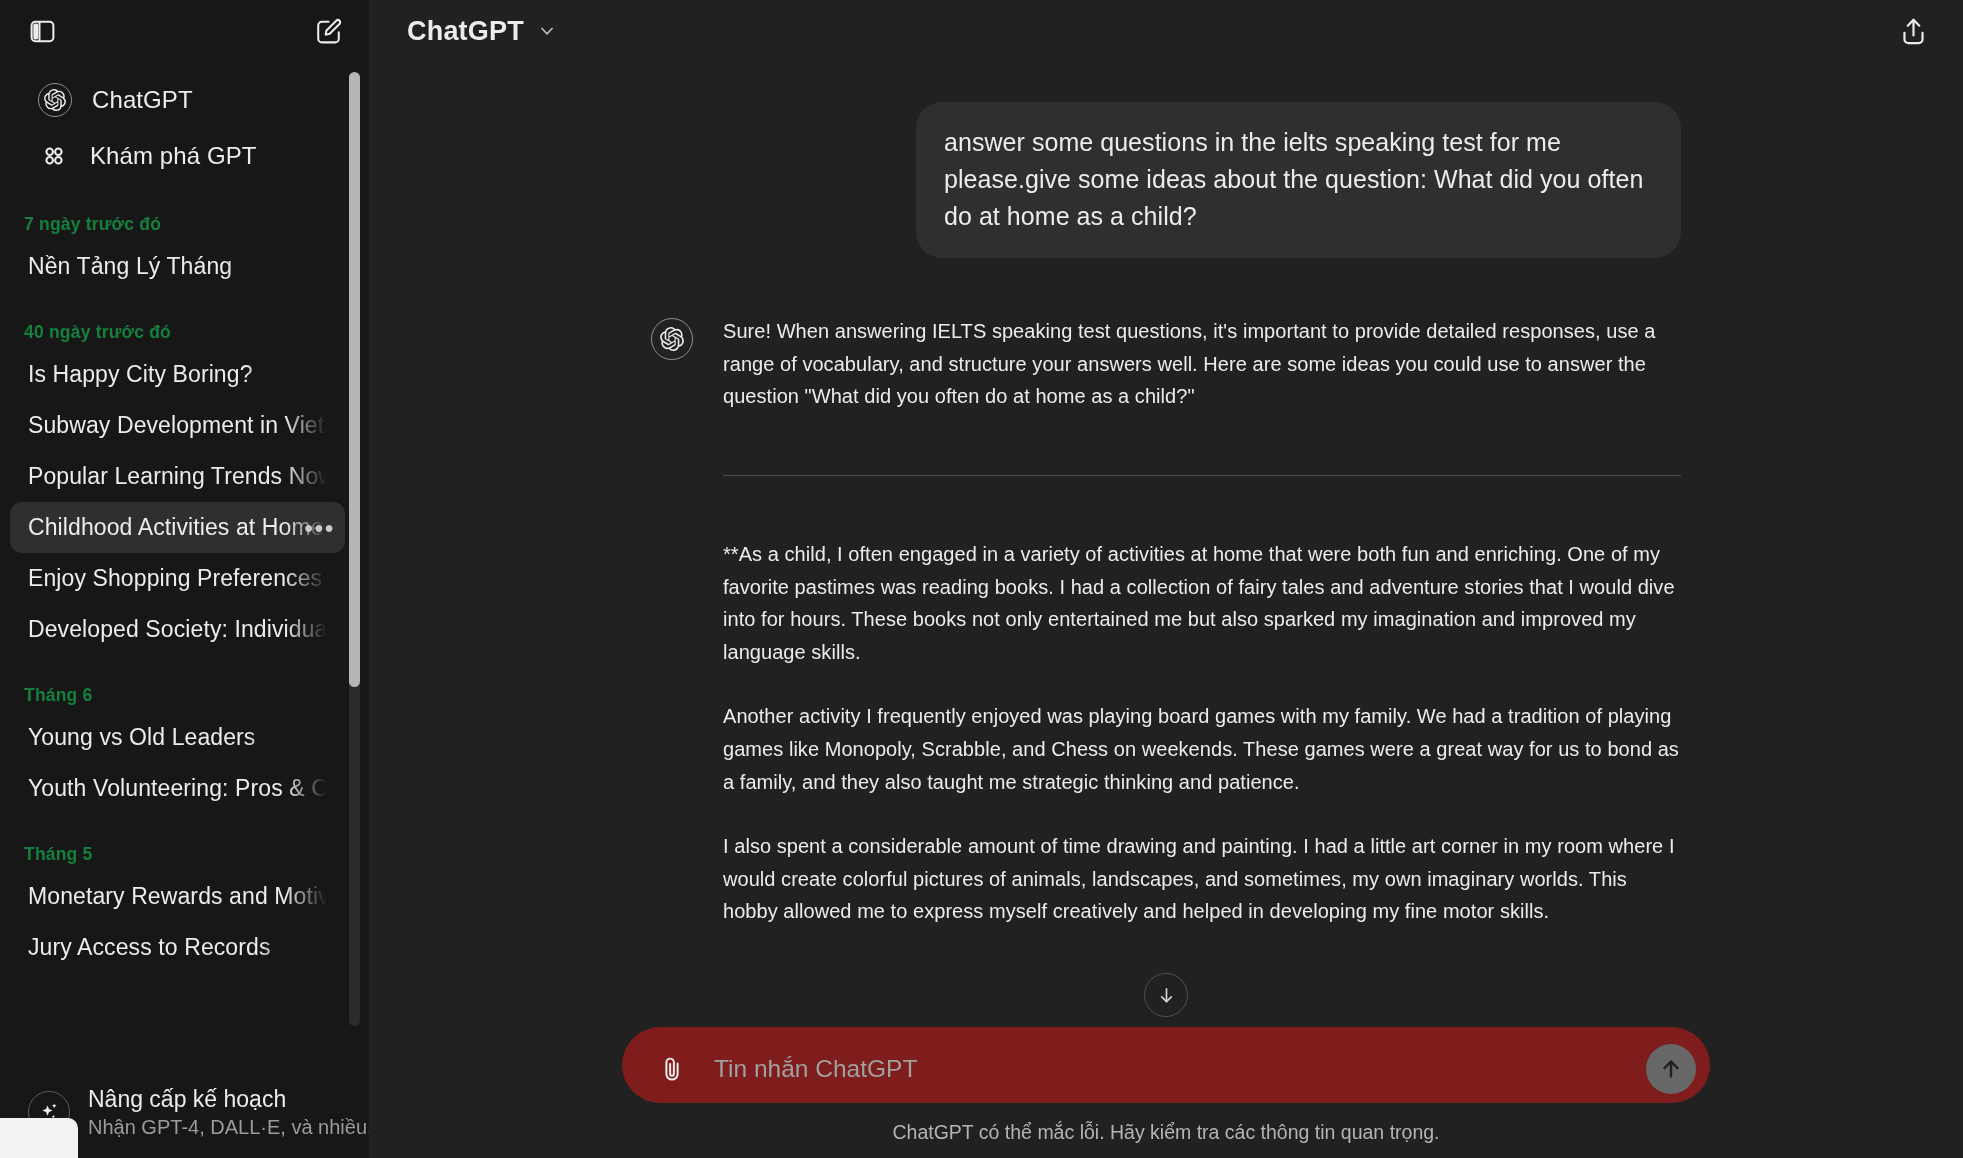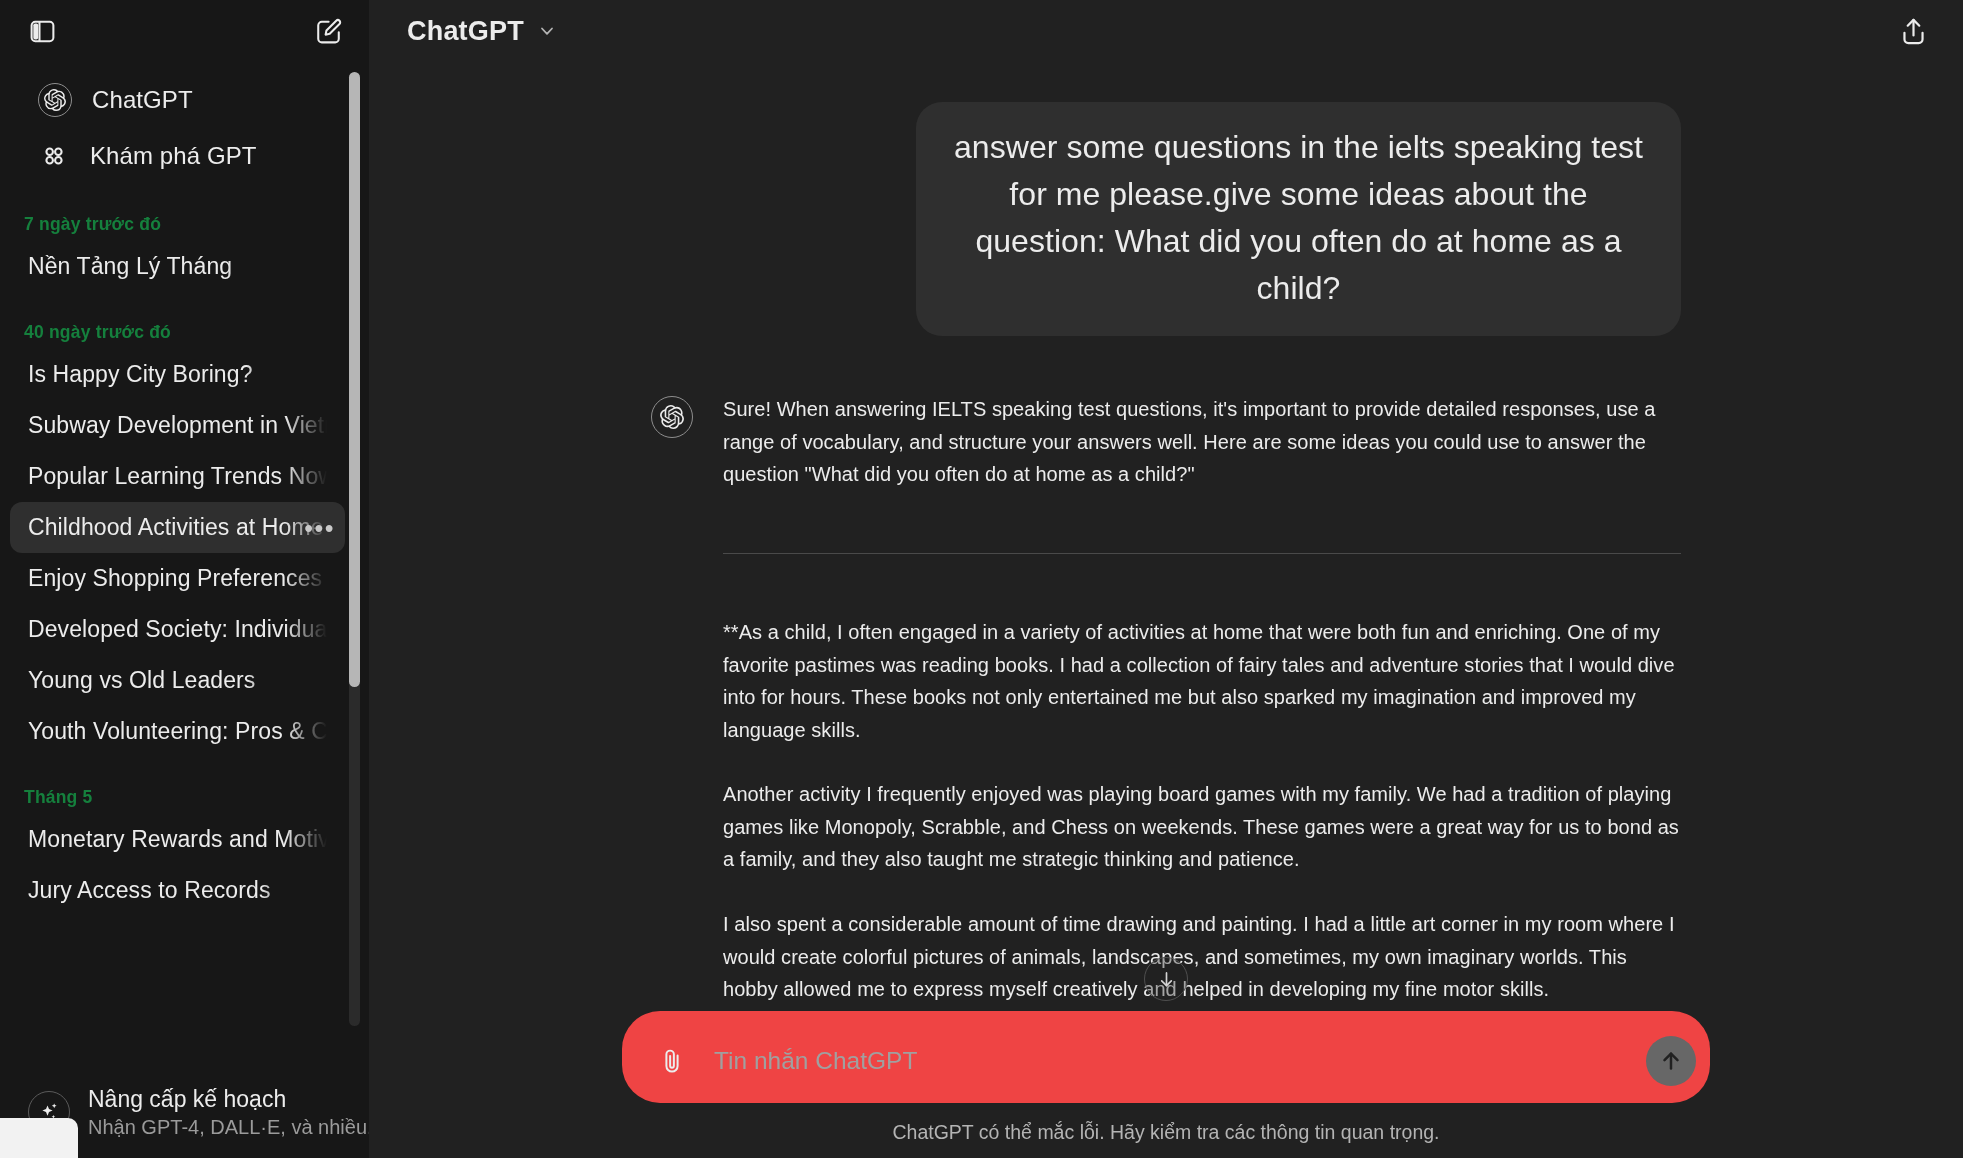--- a/index.html
+++ b/index.html
@@ -129,21 +129,21 @@
     padding: 0 0 0 0;
   }
   .thread-inner { width: 1030px; margin: 0 auto; padding-top: 40px; }
 
   .user-row { display: flex; justify-content: flex-end; padding-right: 0; }
   .user-bubble {
     background: #2f2f2f; color: #ececec;
     border-radius: 26px;
     padding: 22px 28px 24px 28px;
     max-width: 765px;
-    font-size: 32px; line-height: 1.47; letter-spacing: .05px; text-align: center;
+    font-size: 25px; line-height: 1.47; letter-spacing: .05px;
   }
 
   .assistant {
     display: flex; gap: 30px;
     margin-top: 57px;
   }
   .a-avatar {
     width: 42px; height: 42px; flex: 0 0 42px; border-radius: 50%;
     border: 1.3px solid #8e8e8e;
     display: flex; align-items: center; justify-content: center;
@@ -169,22 +169,22 @@
   }
 
   
   .composer-wrap {
     flex: 0 0 auto;
     padding: 0 0 14px 0;
     background: #212121;
   }
   .composer {
     width: 1088px; margin: 0 auto;
-    height: 92px;
-    background: #ef4444; border-radius: 38px;
+    height: 76px;
+    background: #7f1d1d; border-radius: 38px;
     display: flex; align-items: center;
     padding: 8px 14px 0 32px;
   }
   .clip { flex: 0 0 36px; display: flex; align-items: center; justify-content: center; cursor: pointer; }
   .composer input {
     flex: 1; background: transparent; border: none; outline: none;
     color: #ececec; font-size: 24.5px; font-family: "Liberation Sans", sans-serif;
     padding-left: 24px;
   }
   .composer input::placeholder { color: #a0a0a0; }
@@ -270,20 +270,21 @@
         </div>
         <div class="convo">
           <span class="ctext">Enjoy Shopping Preferences</span>
         </div>
         <div class="convo">
           <span class="ctext">Developed Society: Individual Living</span>
         </div>
       </div>
 
       <div class="sb-group">
+        <div class="sb-group-title">Tháng 6</div>
         <div class="convo">
           <span class="ctext">Young vs Old Leaders</span>
         </div>
         <div class="convo">
           <span class="ctext">Youth Volunteering: Pros &amp; Cons</span>
         </div>
       </div>
 
       <div class="sb-group">
         <div class="sb-group-title">Tháng 5</div>

